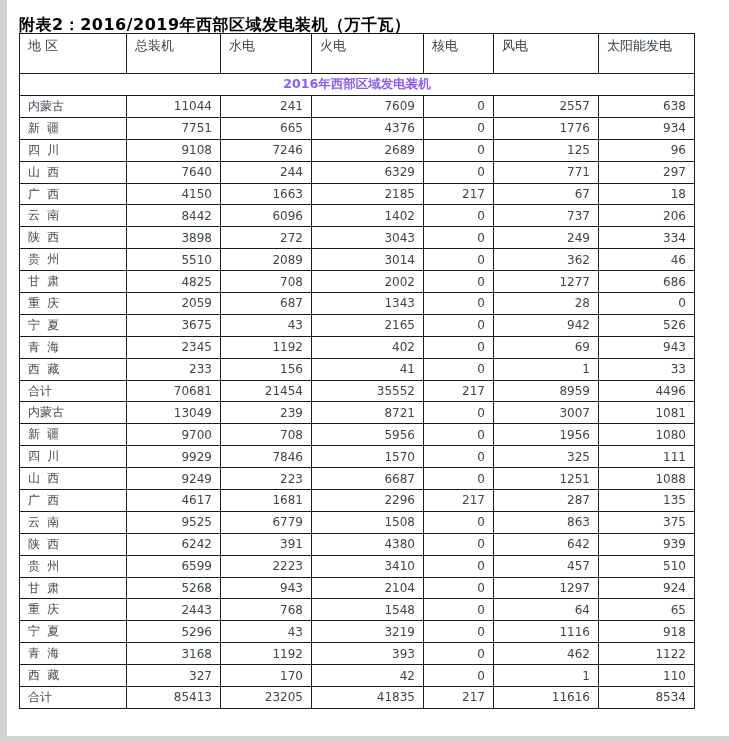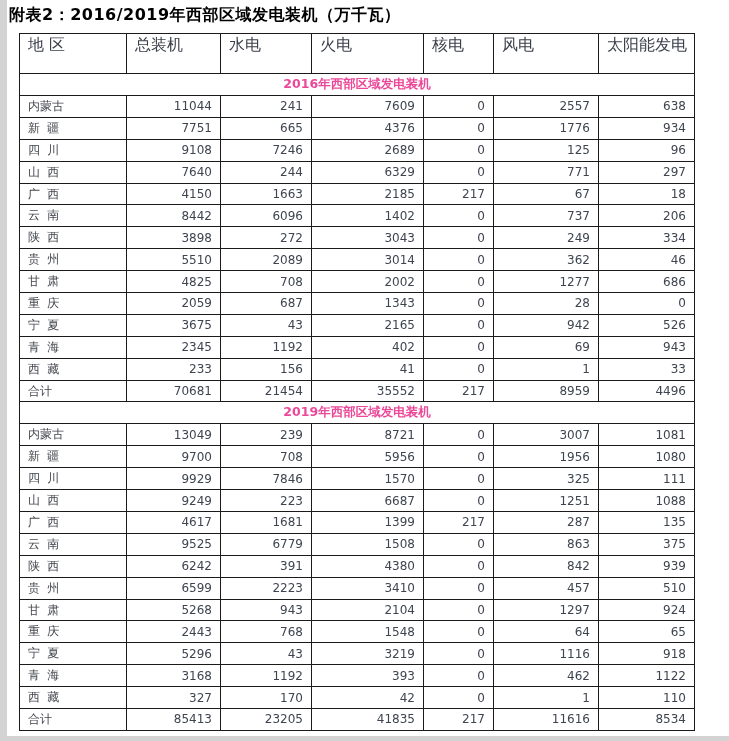--- a/index.html
+++ b/index.html
@@ -22,21 +22,21 @@
   }
   .edge-bottom {
     position: absolute;
     left: 0; top: 736px;
     width: 729px; height: 5px;
     background: #d3d3d3;
   }
   .title {
     position: absolute;
     left: 9px; top: 4px;
-    margin: 0;
+    margin: 10px;
     font-size: 16px;
     line-height: 22px;
     font-weight: bold;
     color: #000000;
     letter-spacing: 0.5px;
     white-space: nowrap;
   }
   table.cap-table {
     position: absolute;
     left: 19px; top: 33px;
@@ -50,30 +50,30 @@
     overflow: hidden;
     box-sizing: border-box;
   }
   .cap-table thead th {
     height: 40px;
     font-weight: normal;
     text-align: left;
     vertical-align: middle;
     padding: 0 0 16px 8px;
     color: #3a3f4a;
-    font-size: 16px;
+    font-size: 13px;
   }
   .cap-table tbody td {
     height: 21.9px;
     color: #3e4450;
   }
   .cap-table td.section {
     text-align: center;
     font-weight: bold;
-    color: #ec4899;
+    color: #8b5cf6;
     font-size: 12.5px;
     height: 22px;
   }
   .cap-table td.region {
     text-align: left;
     padding-left: 8px;
     color: #45484f;
     font-family: Liberation Mono, monospace;
   }
   .cap-table td.num {
@@ -234,23 +234,20 @@
       <tr>
         <td class="region">合计</td>
         <td class="num">70681</td>
         <td class="num">21454</td>
         <td class="num">35552</td>
         <td class="num">217</td>
         <td class="num">8959</td>
         <td class="num">4496</td>
       </tr>
       <tr>
-        <td class="section" colspan="7">2019年西部区域发电装机</td>
-      </tr>
-      <tr>
         <td class="region">内蒙古</td>
         <td class="num">13049</td>
         <td class="num">239</td>
         <td class="num">8721</td>
         <td class="num">0</td>
         <td class="num">3007</td>
         <td class="num">1081</td>
       </tr>
       <tr>
         <td class="region">新 疆</td>
@@ -276,41 +273,41 @@
         <td class="num">223</td>
         <td class="num">6687</td>
         <td class="num">0</td>
         <td class="num">1251</td>
         <td class="num">1088</td>
       </tr>
       <tr>
         <td class="region">广 西</td>
         <td class="num">4617</td>
         <td class="num">1681</td>
-        <td class="num">1399</td>
+        <td class="num">2296</td>
         <td class="num">217</td>
         <td class="num">287</td>
         <td class="num">135</td>
       </tr>
       <tr>
         <td class="region">云 南</td>
         <td class="num">9525</td>
         <td class="num">6779</td>
         <td class="num">1508</td>
         <td class="num">0</td>
         <td class="num">863</td>
         <td class="num">375</td>
       </tr>
       <tr>
         <td class="region">陕 西</td>
         <td class="num">6242</td>
         <td class="num">391</td>
         <td class="num">4380</td>
         <td class="num">0</td>
-        <td class="num">842</td>
+        <td class="num">642</td>
         <td class="num">939</td>
       </tr>
       <tr>
         <td class="region">贵 州</td>
         <td class="num">6599</td>
         <td class="num">2223</td>
         <td class="num">3410</td>
         <td class="num">0</td>
         <td class="num">457</td>
         <td class="num">510</td>

